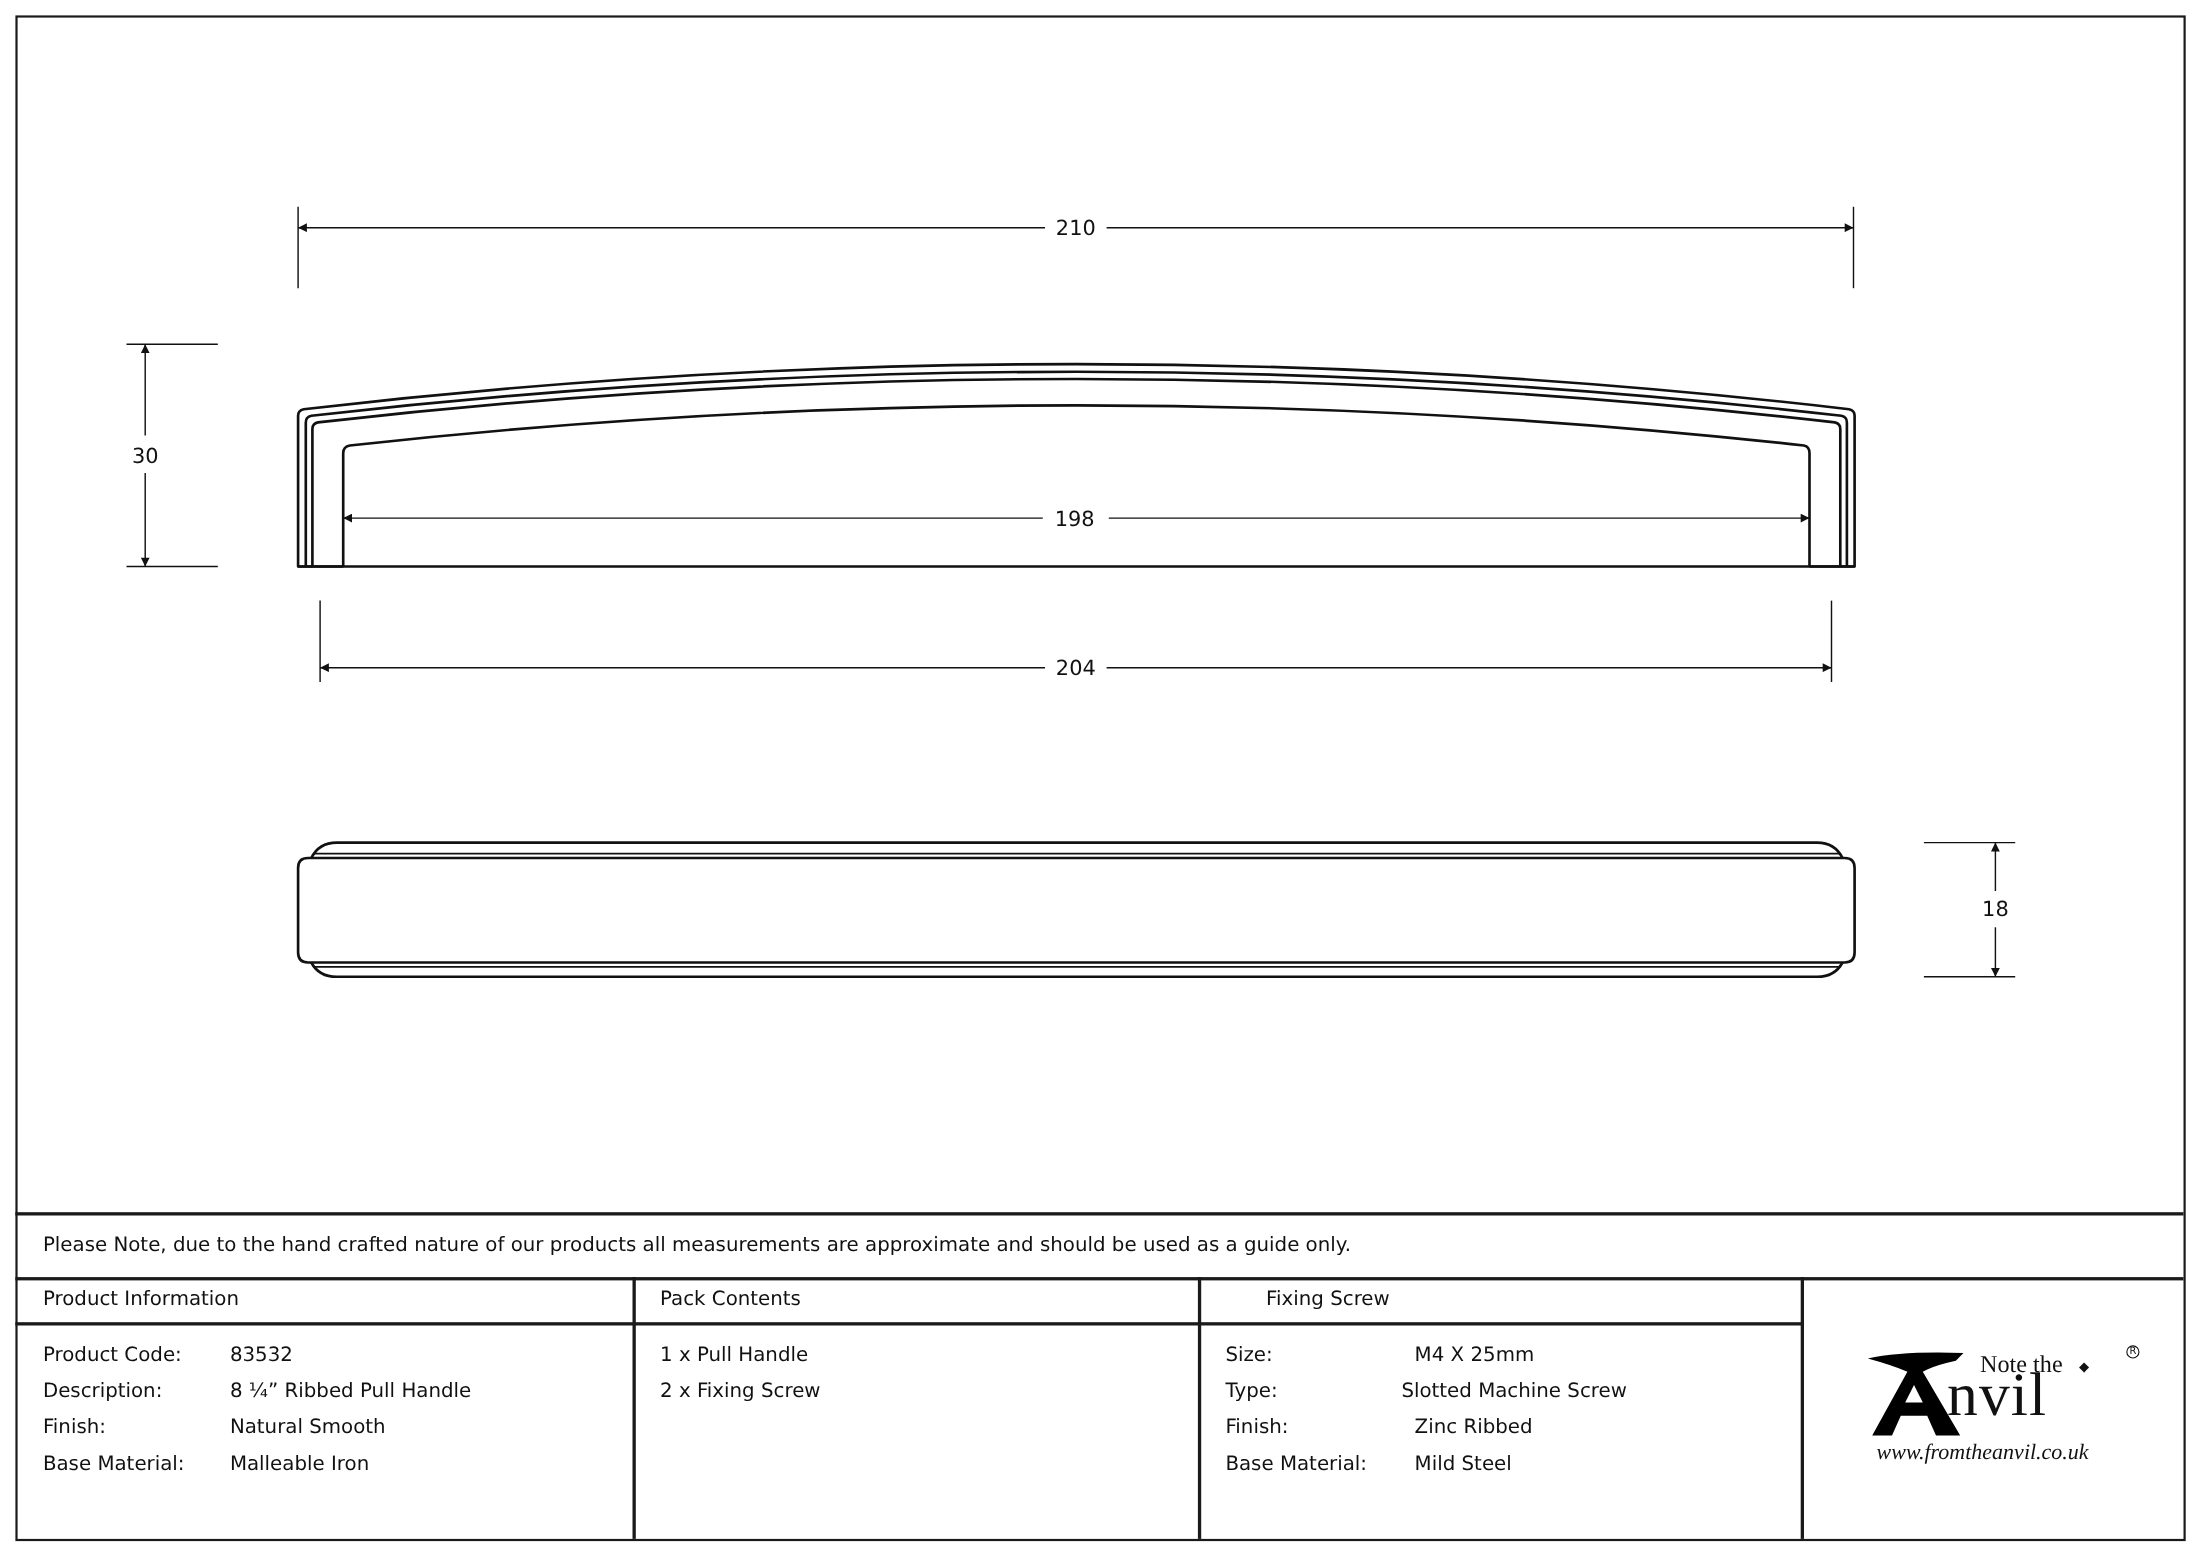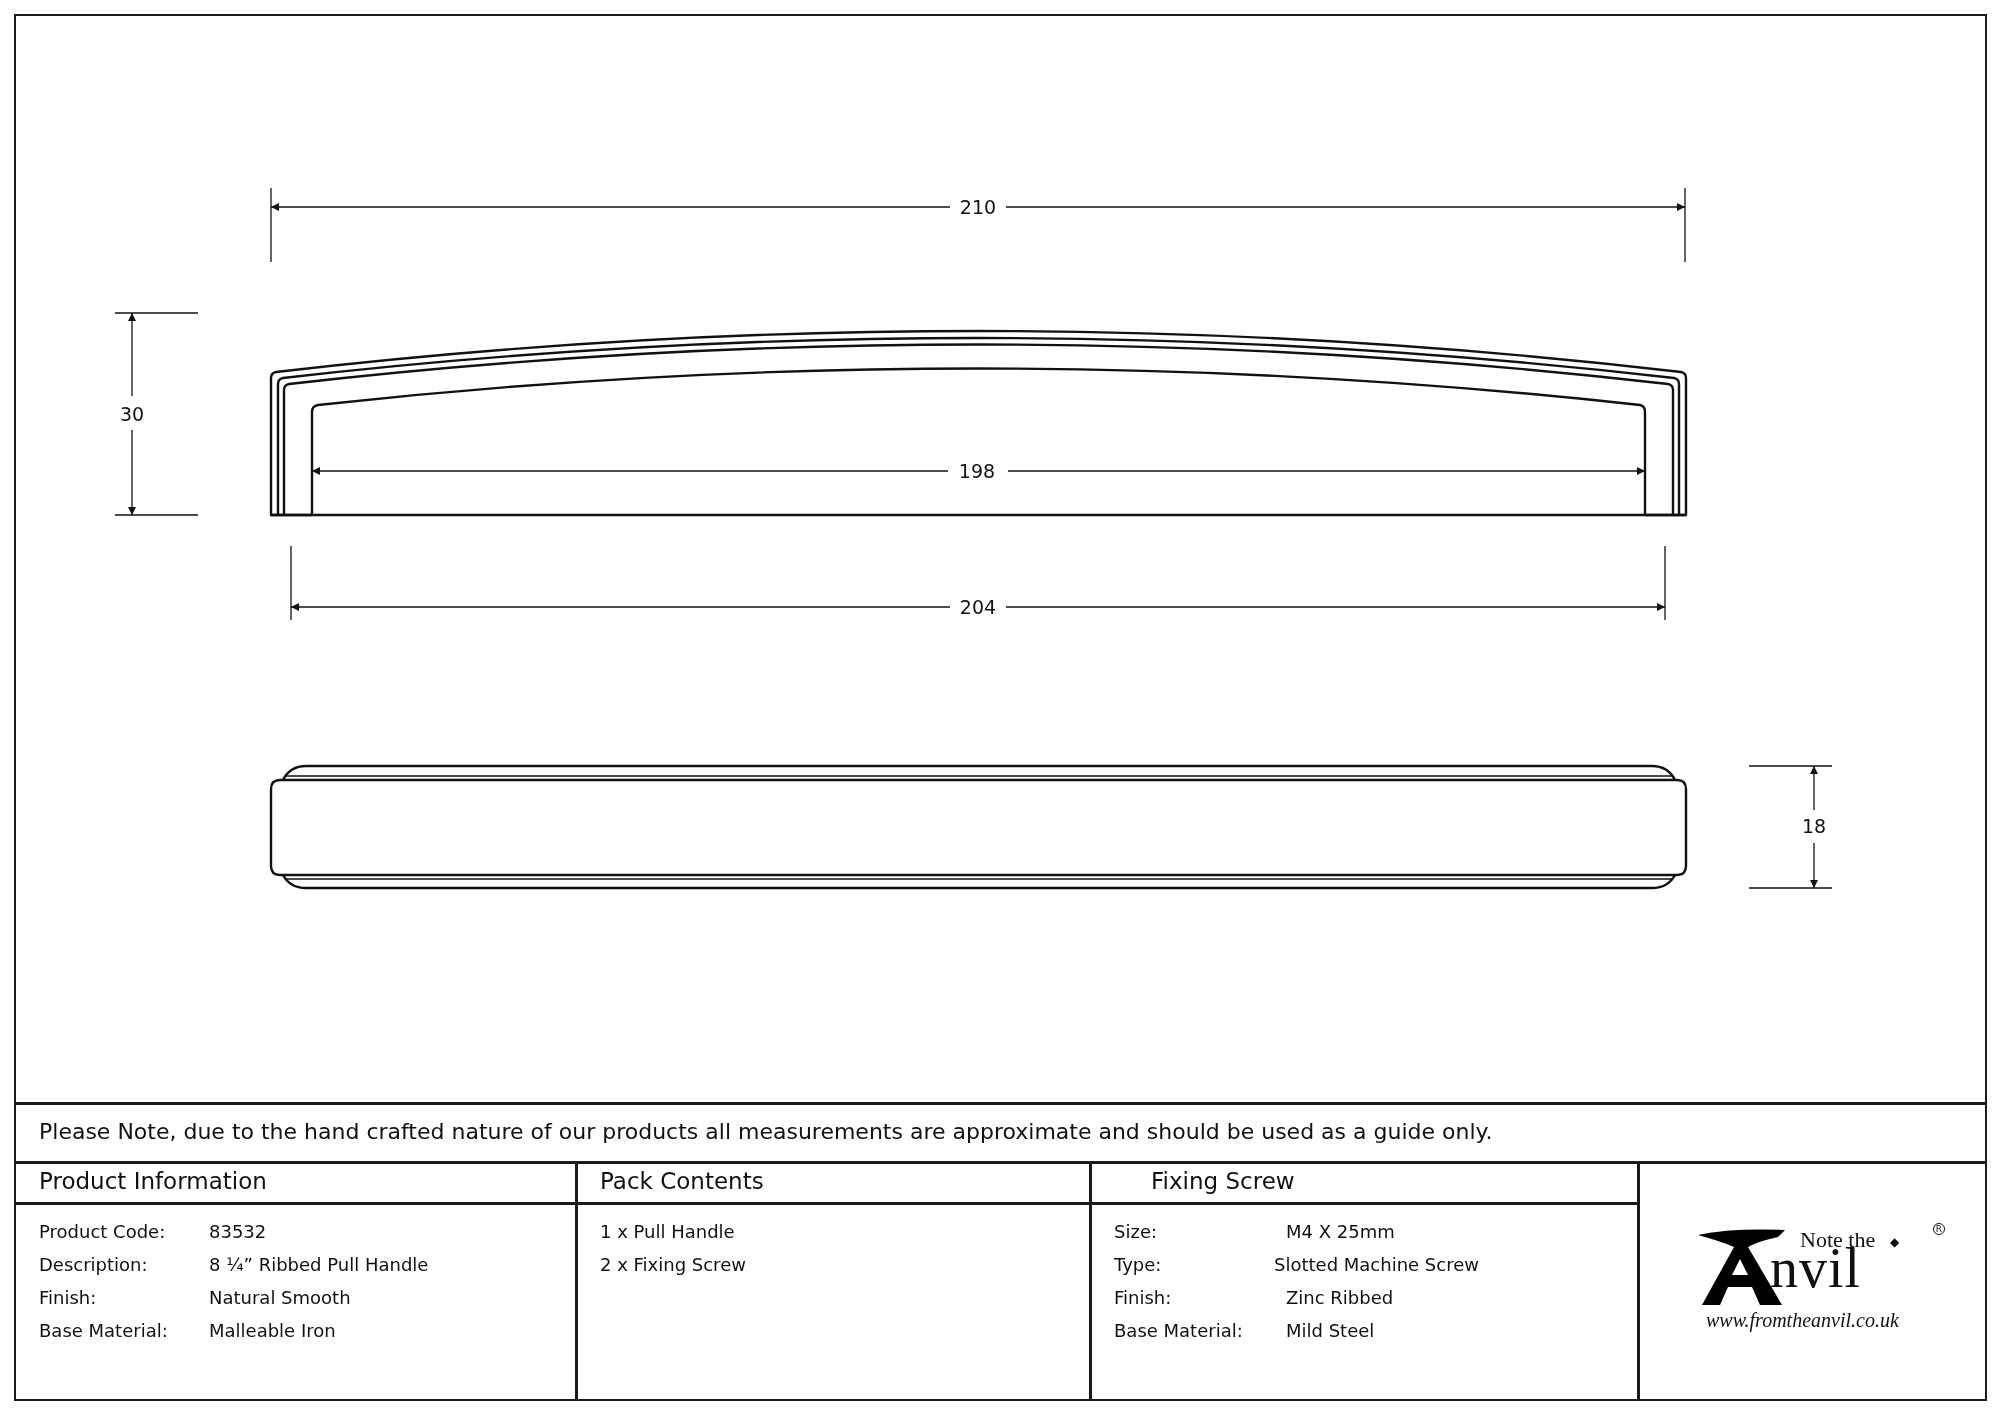--- a/index.html
+++ b/index.html
@@ -1,23 +1,23 @@
 <!DOCTYPE html>
 <html><head>
 <meta charset="utf-8">
 <style>
   html, body { margin:0; padding:0; background:#ffffff; }
   body { width:2000px; height:1415px; position:relative; overflow:hidden; font-family:"DejaVu Sans", sans-serif; color:#111; }
   #frame { position:absolute; left:14px; top:14px; width:1969px; height:1383px; border:2px solid #1a1a1a; box-sizing:content-box; }
   svg#drawing { position:absolute; left:0; top:0; }
   .dimtxt { font-family:"DejaVu Sans", sans-serif; font-size:19px; fill:#111; }
-  .note { position:absolute; left:39px; top:1120px; font-size:22px; line-height:24px; white-space:nowrap; }
+  .note { position:absolute; left:39px; top:1120px; font-size:18px; line-height:24px; white-space:nowrap; }
   .hline { position:absolute; background:#1a1a1a; height:3px; }
   .vline { position:absolute; background:#1a1a1a; width:3px; }
-  .sec-title { position:absolute; font-size:23px; line-height:24px; white-space:nowrap; }
+  .sec-title { position:absolute; font-size:18px; line-height:24px; white-space:nowrap; }
   .row { position:absolute; font-size:18px; line-height:24px; white-space:nowrap; }
   .row .lab { position:absolute; left:0; }
   .row .val { position:absolute; }
   .logo { position:absolute; left:1690px; top:1225px; width:250px; height:110px; }
   .logo .from { position:absolute; left:110px; top:2px; font-family:"Liberation Serif", serif; font-size:22px; white-space:nowrap; }
   .logo .nvil { position:absolute; left:80px; top:4px; font-family:"Liberation Serif", serif; font-size:56px; line-height:78px; letter-spacing:1px; white-space:nowrap; }
   .logo .url { position:absolute; left:16px; top:84px; font-family:"Liberation Serif", serif; font-style:italic; font-size:20px; white-space:nowrap; }
   .logo .reg { position:absolute; left:243px; top:-2px; font-size:9px; border:1px solid #111; border-radius:50%; width:10px; height:10px; line-height:10px; text-align:center; }
 </style>
 </head>

